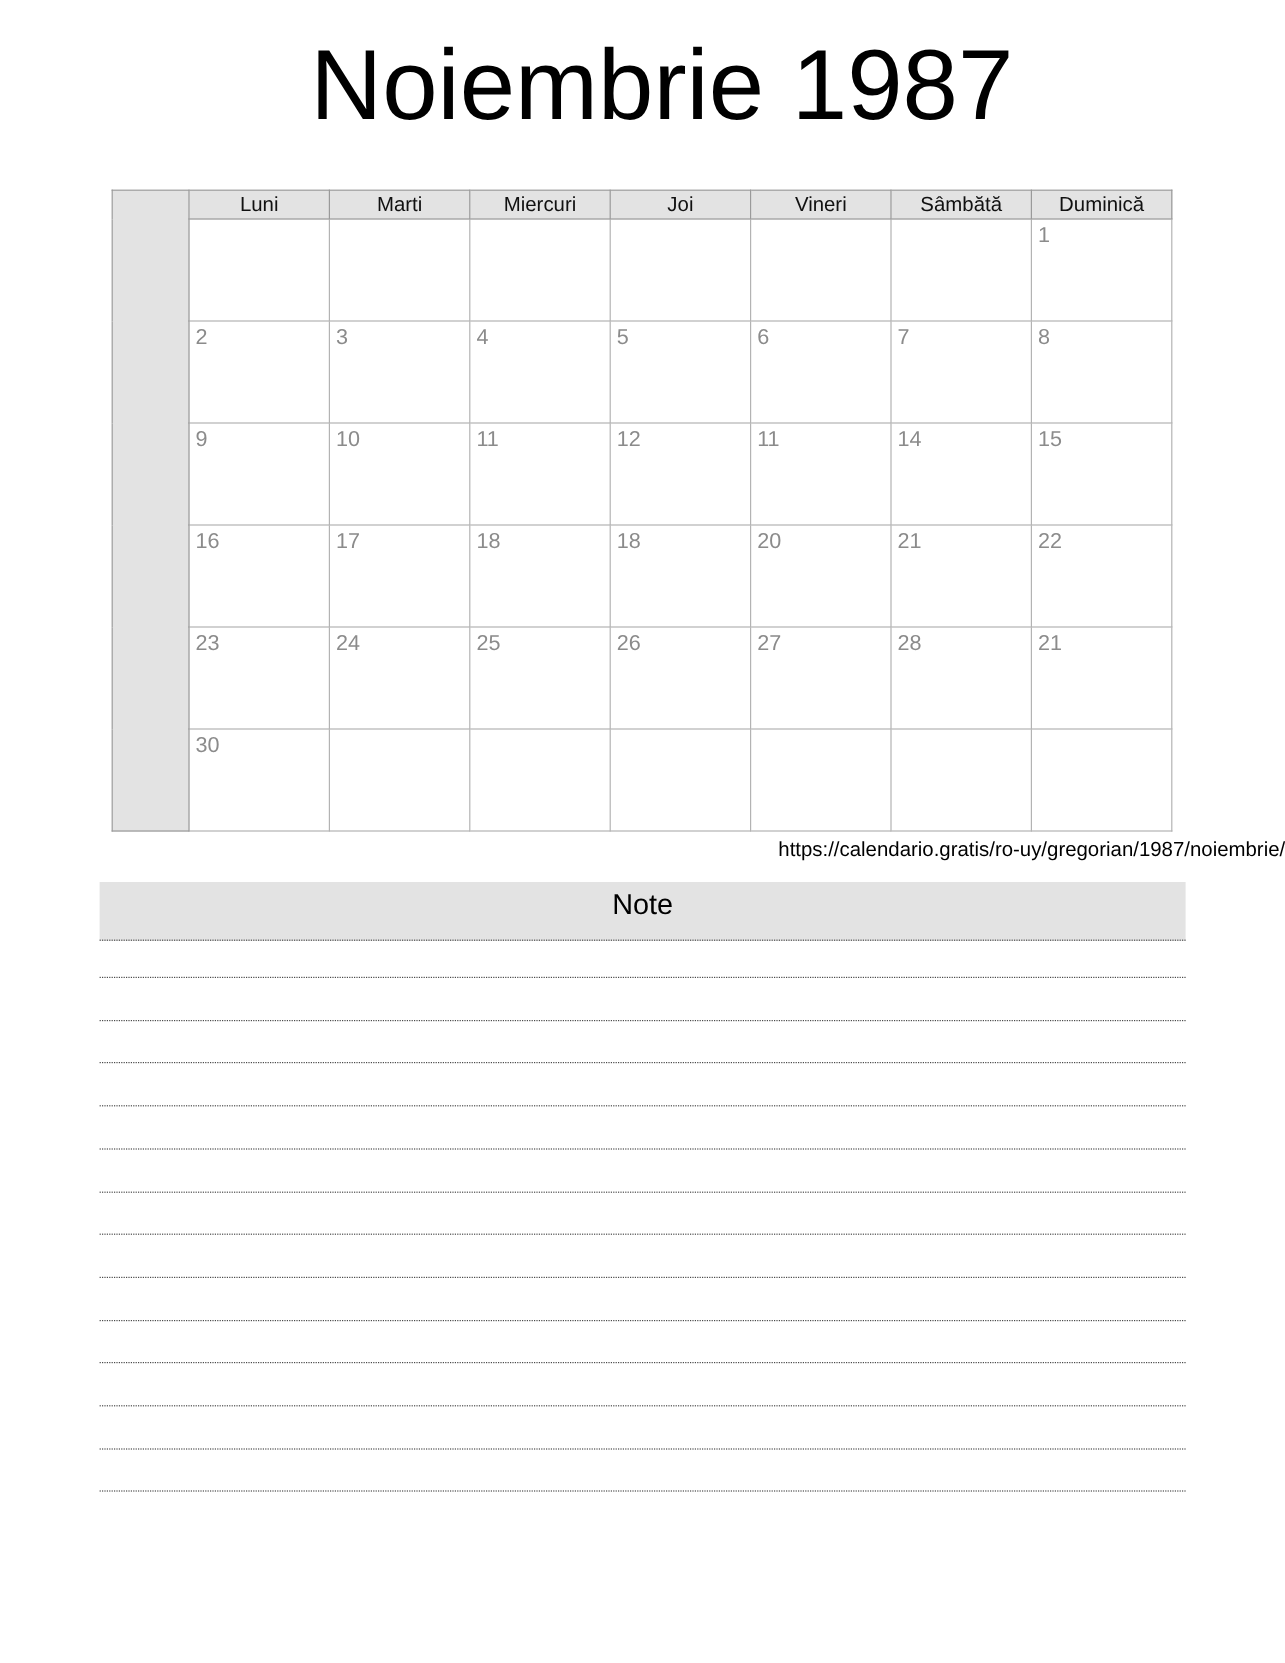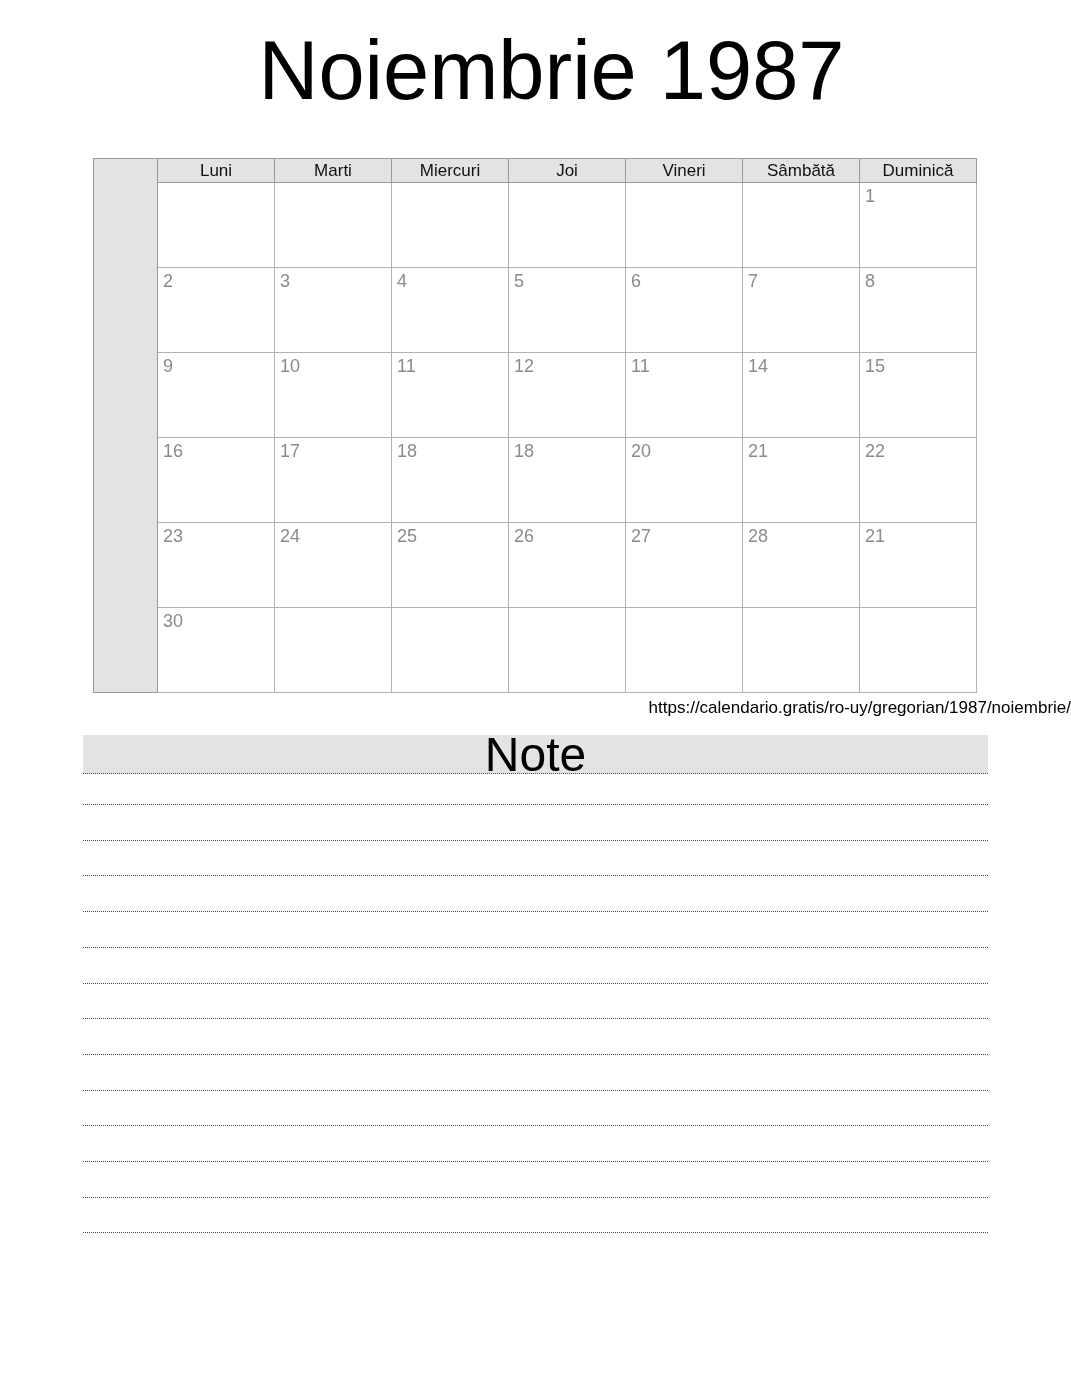--- a/index.html
+++ b/index.html
@@ -47,24 +47,24 @@
     border:1px solid var(--outer-border);
   }
   .source-url{
     margin:5px 0 0 90px;
     font-size:17px; line-height:20px; color:var(--text);text-align:right;
   }
   .notes{
     margin:17px 0 0 83px; width:905px;
   }
   .notes-header{
-    height:39px; line-height:39px;
+    height:49px; line-height:39px;
     background:var(--header-bg);
     border-bottom:1px dotted var(--note-line);
-    text-align:center; font-size:48px; color:var(--text);
+    text-align:center; font-size:24px; color:var(--text);
   }
   .note-line{
     height:35.7px;
     border-bottom:1px dotted var(--note-line);
   }
   .note-line:first-child{height:31px;}
 </style>
 </head>
 <body>
 

